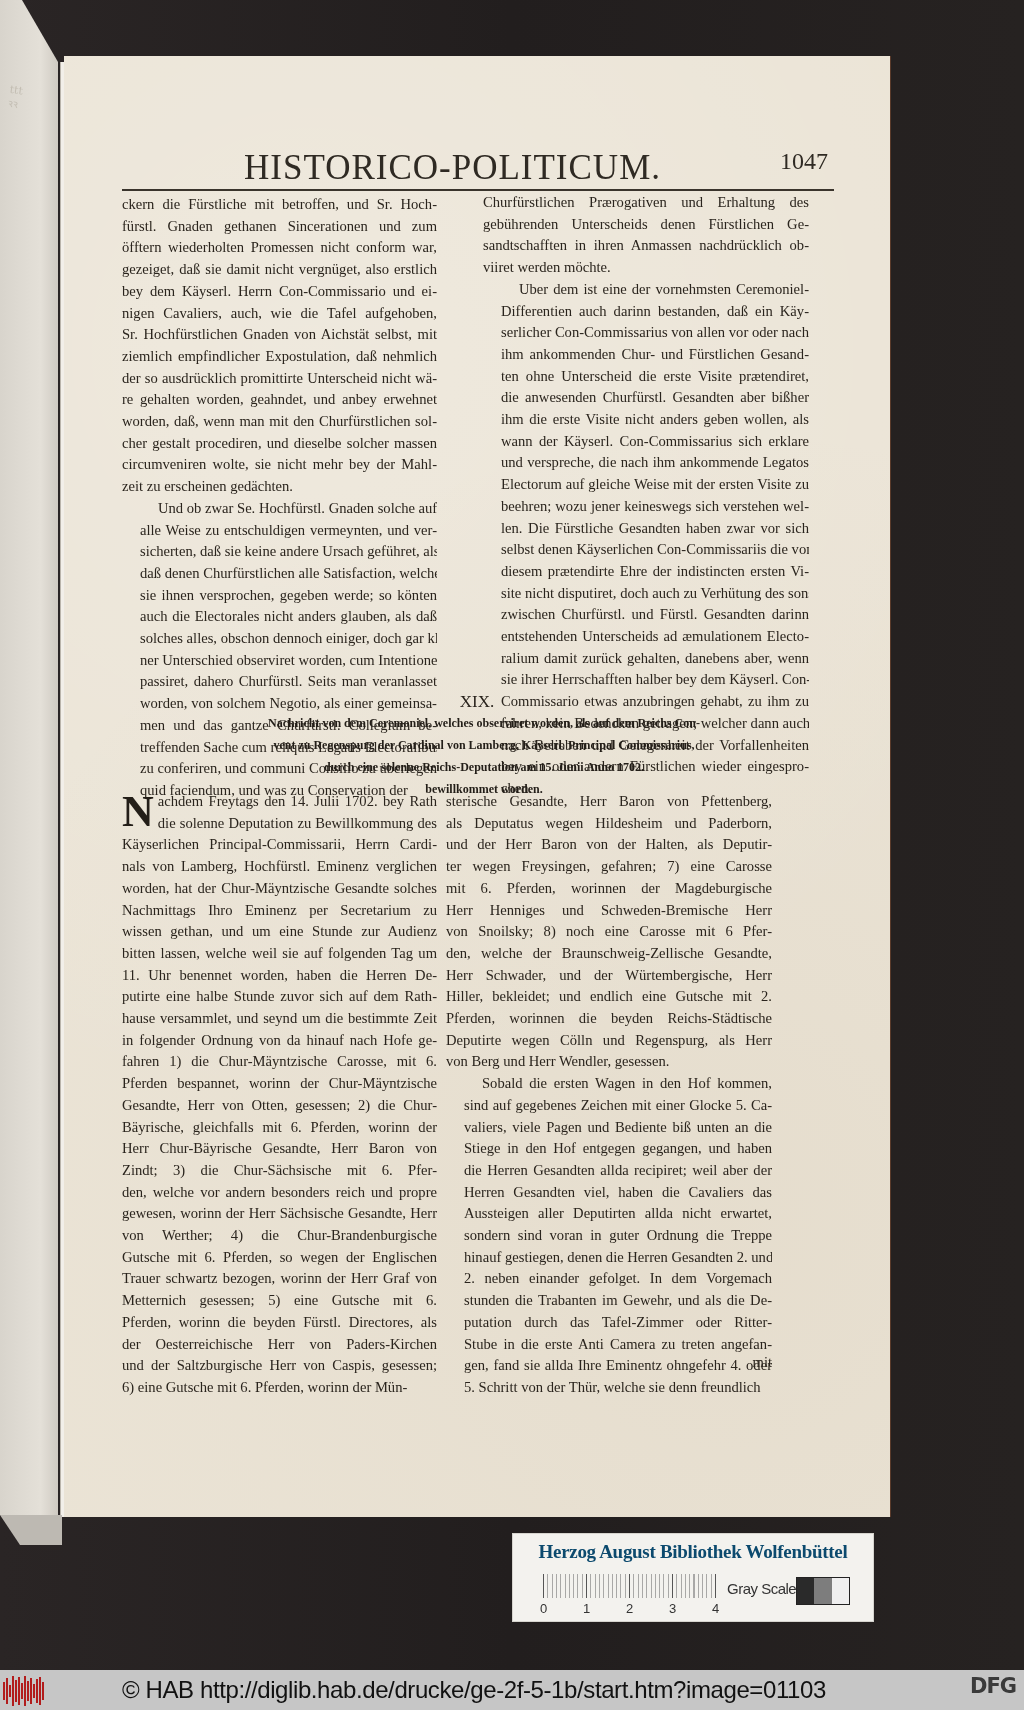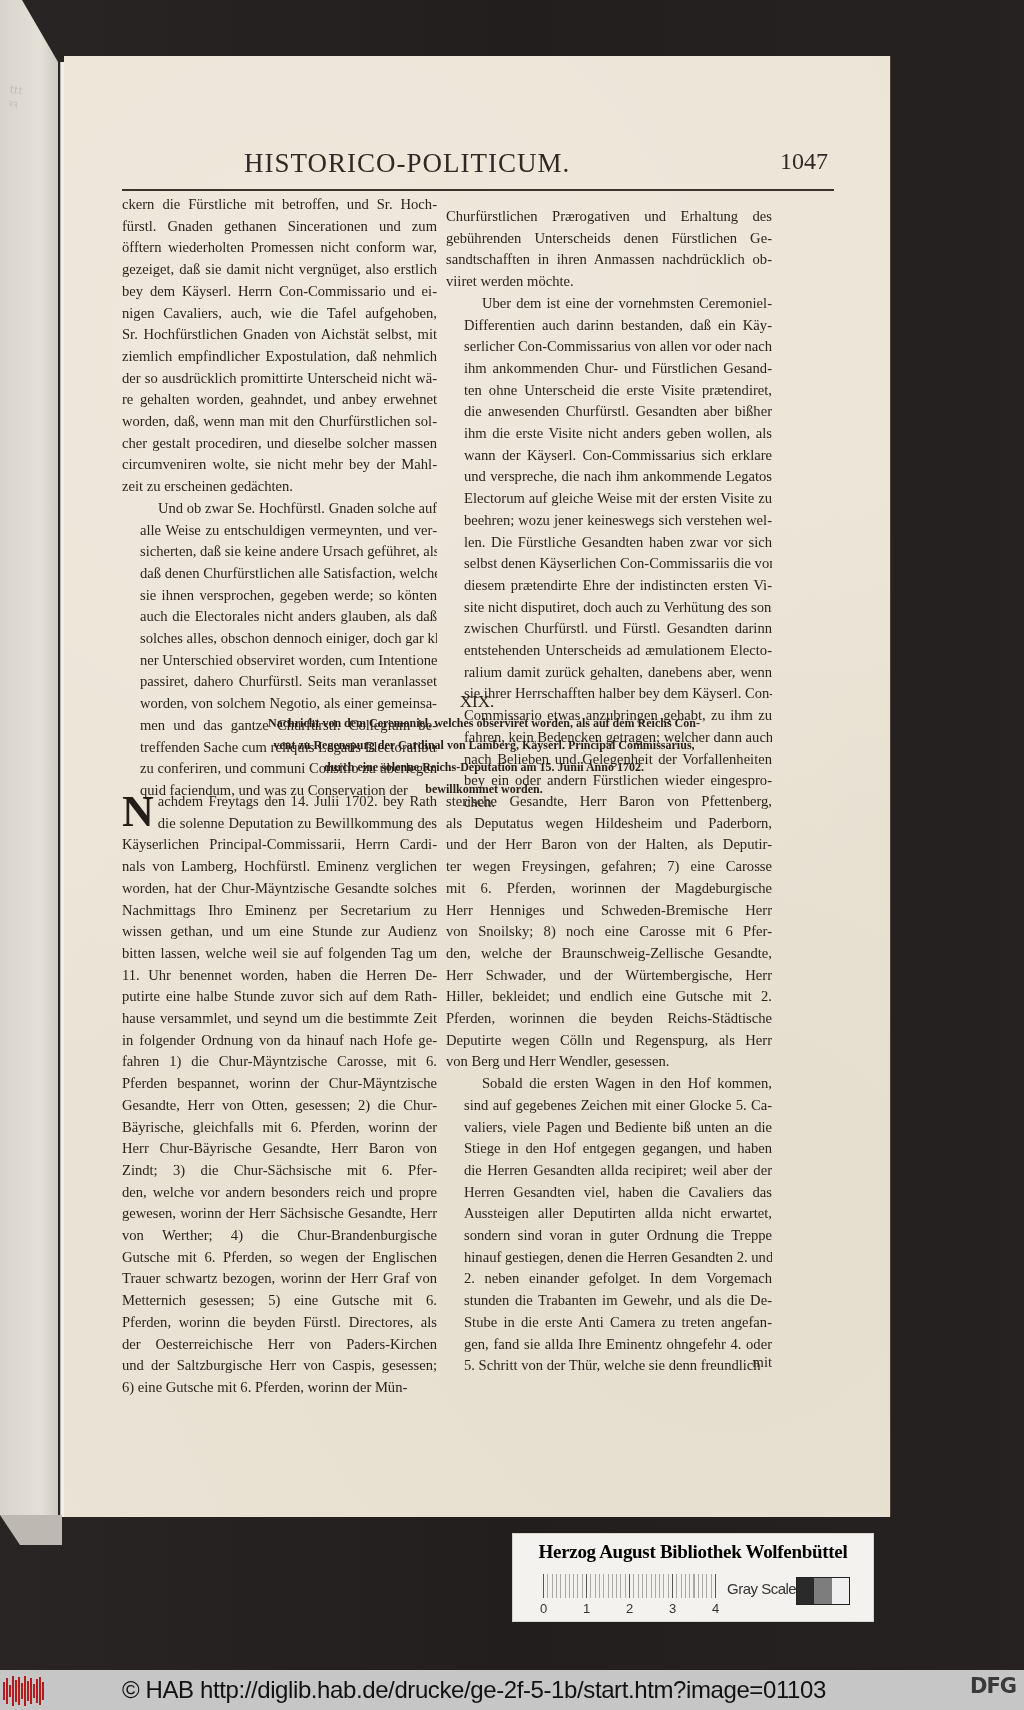--- a/index.html
+++ b/index.html
@@ -40,41 +40,41 @@
     background-image:
       radial-gradient(circle at 30% 20%, rgba(255,255,255,.18), transparent 60%),
       radial-gradient(circle at 80% 80%, rgba(180,160,130,.10), transparent 60%);
     box-shadow:1px 0 0 #5a3a2a;
   }
   .running-head {
     position:absolute; left:180px; top:90px; width:590px; height:40px;
   }
   .running-title {
     position:absolute; left:0; top:2px;
-    font-family:"Liberation Serif", serif; font-size:27px; letter-spacing:1px;
+    font-family:"Liberation Serif", serif; font-size:35px; letter-spacing:1px;
     color:#2f2a23;
   }
   .page-number {
     position:absolute; right:6px; top:2px;
     font-family:"Liberation Serif", serif; font-size:24px; color:#2f2a23;
   }
   .head-rule {
     position:absolute; left:58px; top:133px; width:712px; height:2px; background:#3a342c;
   }
 
   .column {
     position:absolute;
     font-family:"Liberation Serif", serif;
     font-size:14.6px; line-height:21.7px; color:#2a241d;
     text-align:justify;
   }
   .col-left { left:58px; width:315px; }
   .col-right { left:382px; width:326px; }
   .col-left.top { top:138px;font-family:Liberation Serif, serif; }
-  .col-right.top { top:150px; }
+  .col-right.top { top:136px;margin-left:37px; }
   .para { margin:0; text-indent:0; }
   .para.indent { text-indent:18px; }
   .para .line { display:block; white-space:nowrap; overflow:hidden; text-align:justify; text-align-last:justify; }
   .para .line.last { text-align-last:left; }
 
   .section-number {
     position:absolute; left:0; width:826px; top:636px; text-align:center;
     font-family:"Liberation Serif", serif; font-size:17px; color:#2a241d;
   }
   .section-heading {
@@ -96,21 +96,21 @@
   }
 
   
   .hab-card {
     position:absolute; left:512px; top:1533px; width:360px; height:87px;
     background:#f3f2ee; border:1px solid #d6d4ce;
   }
   .hab-title {
     position:absolute; left:0; right:0; top:7px; text-align:center;
     font-family:"Liberation Serif", serif; font-weight:bold; font-size:19px;
-    color:#000000; letter-spacing:-.3px;
+    color:#0c4a6e; letter-spacing:-.3px;
   }
   .ruler {
     position:absolute; left:30px; top:40px; width:172px; height:44px;
   }
   .ruler-ticks {
     position:absolute; left:0; top:0; width:172px; height:24px;
     background:repeating-linear-gradient(90deg,#777 0 1px, transparent 1px 4.3px);
     opacity:.6;
   }
   .ruler-major { position:absolute; top:0; width:1px; height:24px; background:#555; }
@@ -271,20 +271,21 @@
         <span class="line">sind auf gegebenes Zeichen mit einer Glocke 5. Ca-</span>
         <span class="line">valiers, viele Pagen und Bediente biß unten an die</span>
         <span class="line">Stiege in den Hof entgegen gegangen, und haben</span>
         <span class="line">die Herren Gesandten allda recipiret; weil aber der</span>
         <span class="line">Herren Gesandten viel, haben die Cavaliers das</span>
         <span class="line">Aussteigen aller Deputirten allda nicht erwartet,</span>
         <span class="line">sondern sind voran in guter Ordnung die Treppe</span>
         <span class="line">hinauf gestiegen, denen die Herren Gesandten 2. und</span>
         <span class="line">2. neben einander gefolget.   In dem Vorgemach</span>
         <span class="line">stunden die Trabanten im Gewehr, und als die De-</span>
+        <span class="line">putation durch das Tafel-Zimmer oder Ritter-</span>
         <span class="line">Stube in die erste Anti Camera zu treten angefan-</span>
         <span class="line">gen, fand sie allda Ihre Eminentz ohngefehr 4. oder</span>
         <span class="line last">5. Schritt von der Thür, welche sie denn freundlich</span>
       </p>
     </div>
 
   <div class="catchword">mit</div>
 </div>
 
 <div class="hab-card">

